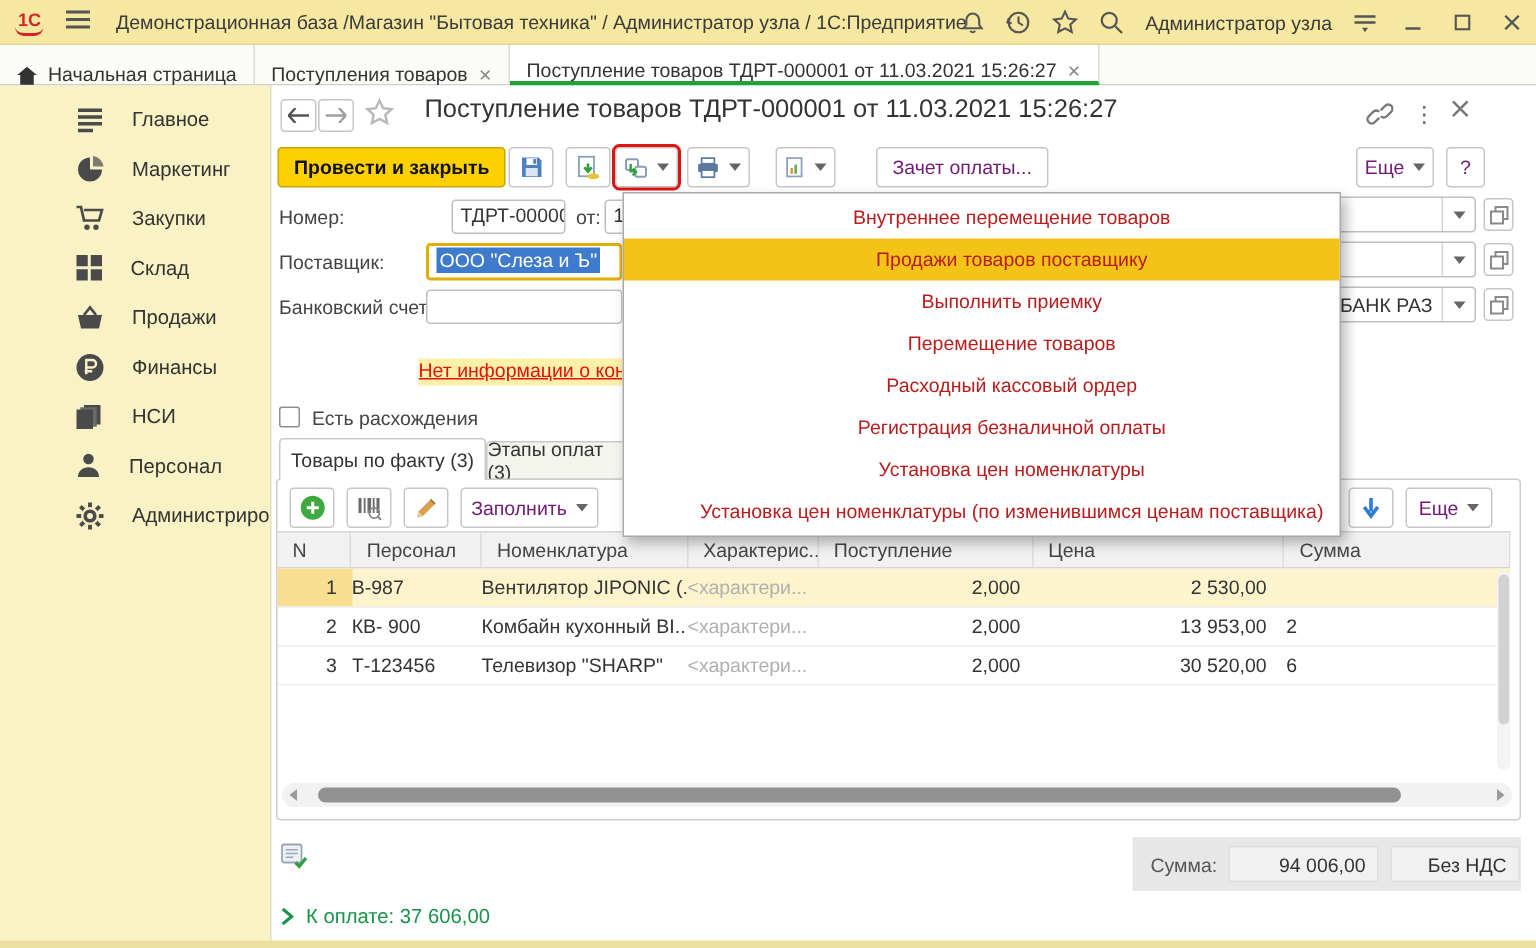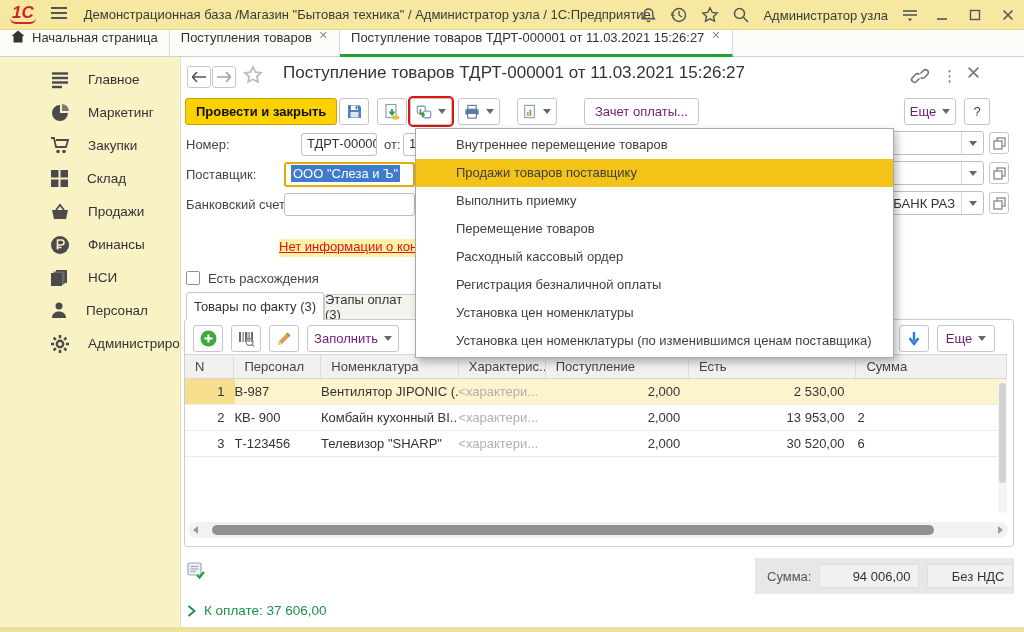--- a/index.html
+++ b/index.html
@@ -1,31 +1,31 @@
 <!DOCTYPE html>
 <html><head>
 <meta charset="utf-8">
 <style>
   html,body{margin:0;padding:0;background:#888;}
   *{box-sizing:border-box;font-family:"Liberation Sans",sans-serif;}
   .window{position:relative;width:1024px;height:632px;background:#fff;overflow:hidden;font-size:13px;color:#333;}
 
   
   .titlebar{position:absolute;left:0;top:0;width:1024px;height:30px;background:#f6e8a0;border-bottom:1px solid #e6d78e;display:flex;align-items:center;}
-  .logo{margin-left:10px;color:#d6232b;font-weight:bold;font-style:italic;font-size:17px;border-bottom:2px solid #d6232b;border-radius:0 0 6px 6px;padding:0 2px 1px 2px;line-height:16px;}
+  .logo{margin-left:10px;color:#d6232b;font-weight:bold;font-size:12px;border-bottom:2px solid #d6232b;border-radius:0 0 6px 6px;padding:0 2px 1px 2px;line-height:16px;}
   .burger{margin-left:14px;display:inline-block;cursor:pointer;}
   .tb-title{margin-left:16px;color:#3a3a3a;}
   .tb-right{position:absolute;right:4px;top:0;height:30px;display:flex;align-items:center;gap:9px;}
   .tb-ico{width:22px;height:22px;display:flex;align-items:center;justify-content:center;cursor:pointer;}
   .tb-user{color:#3a3a3a;margin:0 2px;}
   .winctl{width:24px;height:22px;display:flex;align-items:center;justify-content:center;cursor:pointer;color:#555;}
 
   
   .tabbar{position:absolute;left:0;top:30px;width:1024px;height:27px;background:#fbfbf7;border-bottom:1px solid #cfcfcf;display:flex;}
-  .tab{display:flex;align-items:flex-start;gap:7px;padding:0 11px;border-right:1px solid #dcdcd4;height:27px;cursor:pointer;color:#333;}
+  .tab{display:flex;align-items:flex-end;gap:7px;padding:0 11px;border-right:1px solid #dcdcd4;height:27px;cursor:pointer;color:#333;}
   .tab.active{background:#fff;border-bottom:3px solid #21a038;}
   .tab-close{color:#888;font-size:11px;line-height:11px;cursor:pointer;}
 
   
   .sidebar{position:absolute;left:0;top:57px;width:180px;height:575px;background:#f8f2c4;padding-top:6px;}
   .side-item{display:flex;align-items:center;gap:18px;height:33px;padding-left:50px;cursor:pointer;color:#333;font-size:13.5px;}
   .side-item svg{flex:0 0 auto;}
 
   
   .main{position:absolute;left:180px;top:57px;width:844px;height:575px;background:#fff;border-left:1px solid #e3ddc0;}
@@ -75,21 +75,21 @@
   .vscroll{background:#f4f4f4;border-radius:4px;}
   .vthumb{position:absolute;left:1px;top:2px;width:7px;background:#d2d2d2;border-radius:4px;cursor:pointer;}
 
   .sumbox{background:#e7e7e7;display:flex;align-items:center;}
   .sumbox .lbl{color:#555;padding-left:12px;}
   .sumval{background:#f1f1f1;border:1px solid #dedede;height:24px;display:flex;align-items:center;justify-content:flex-end;padding-right:8px;margin-left:8px;}
   .payable{color:#18934a;display:flex;align-items:center;gap:8px;cursor:pointer;font-size:13.5px;}
 
   
   .menu{position:absolute;left:234px;top:71px;width:479px;background:#fff;border:1px solid #a9a9a9;box-shadow:3px 4px 8px rgba(0,0,0,.28);z-index:50;padding:2px 0;}
-  .menu-item{height:28px;line-height:28px;padding-left:40px;white-space:nowrap;overflow:hidden;cursor:pointer;color:#404040;}
+  .menu-item{height:28px;line-height:28px;padding-left:40px;white-space:nowrap;overflow:hidden;cursor:pointer;color:#b91c1c;text-align:center;}
   .menu-item.hl{background:#f3c318;}
 
   .bottomstrip{position:absolute;left:0;bottom:0;width:1024px;height:5px;background:#ece0a0;}
 </style>
 </head>
 <body>
 
 <div class="window">
 
   <div class="titlebar">
@@ -432,21 +432,21 @@
         <span class="caret"></span>
     </div>
 
     <div class="abs" style="left:4px;top:297px;width:822px;overflow:hidden;">
       <div class="thead">
         <div class="c c0">N</div>
         <div class="c c1">Персонал</div>
         <div class="c c2">Номенклатура</div>
         <div class="c c3">Характерис...</div>
         <div class="c c4">Поступление</div>
-        <div class="c c5">Есть</div>
+        <div class="c c5">Цена</div>
         <div class="c c6">Сумма</div>
       </div>
       <div class="trow selected">
         <div class="c c0 num">1</div>
         <div class="c c1">В-987</div>
         <div class="c c2">Вентилятор JIPONIC (...</div>
         <div class="c c3 gray">&lt;характери...</div>
         <div class="c c4 qty">2,000</div>
         <div class="c c5 price">2 530,00</div>
         <div class="c c6 sumfrag"></div>

